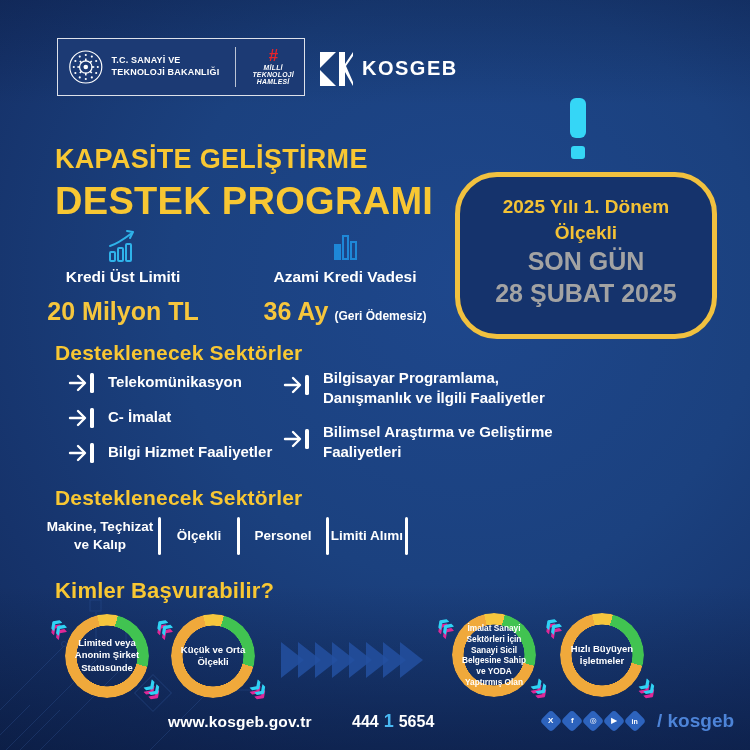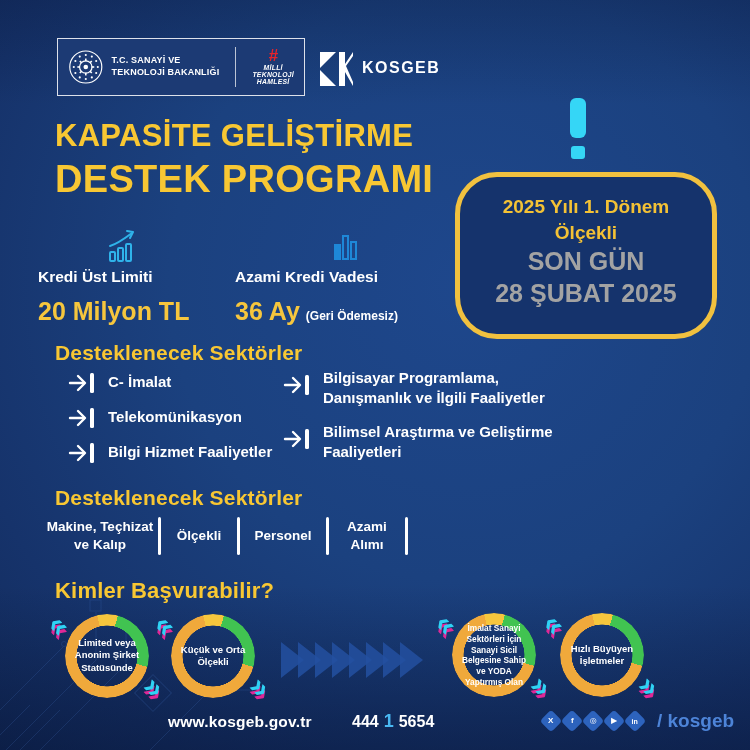--- a/index.html
+++ b/index.html
@@ -22,42 +22,42 @@
     border:1.5px solid rgba(255,255,255,.85);background:#1c3a74;
     display:flex;align-items:center;padding:0 10px;gap:8px;
   }
   .ministry-text{font-size:9px;font-weight:700;line-height:1.3;letter-spacing:.2px;white-space:nowrap;}
   .gov-divider{width:1px;height:40px;background:rgba(255,255,255,.7);margin:0 8px;flex:none;}
   .mth{text-align:center;font-style:italic;line-height:1.05;flex:none;}
   .mth-hash{color:#e8232a;font-size:17px;font-weight:900;line-height:.85;}
   .mth-line{font-size:6.8px;font-weight:800;letter-spacing:.3px;}
   .kosgeb-logo{left:318px;top:50px;display:flex;align-items:center;gap:8px;}
   .kosgeb-k{display:flex;align-items:center;}
-  .kosgeb-text{font-size:16px;font-weight:800;letter-spacing:1.5px;}
+  .kosgeb-text{font-size:20px;font-weight:800;letter-spacing:1.5px;}
 
   
   .title{left:55px;top:114px;color:#f8c733;font-weight:800;letter-spacing:.3px;}
-  .title-l1{font-size:31px;line-height:1.4;}
+  .title-l1{font-size:27px;line-height:1.4;margin-top:27px;}
   .title-l2{font-size:38px;line-height:1.2;}
 
   
   .excl-bar{left:570px;top:98px;width:16px;height:40px;background:#35d6f6;border-radius:6px;}
   .excl-dot{left:571px;top:146px;width:14px;height:13px;background:#35d6f6;border-radius:3px;}
 
   
   .badge{
     left:455px;top:172px;width:262px;height:167px;box-sizing:border-box;
     border:5px solid #f1c13f;border-radius:42px;background:#15336c;
     text-align:center;padding-top:17px;
   }
   .badge-y{color:#f4c235;font-size:19px;font-weight:800;line-height:1.38;}
   .badge-c{color:#a3a3a3;font-size:25px;font-weight:800;line-height:1.26;}
 
   
-  .stat{top:228px;text-align:left;}
+  .stat{top:228px;text-align:center;}
   .stat1{left:38px;width:170px;}
   .stat2{left:235px;width:220px;}
   .stat-label{font-size:15.5px;font-weight:700;margin-top:6px;}
   .stat-value{color:#f6c63d;font-size:25px;font-weight:800;margin-top:11px;}
   .stat-note{color:#fff;font-size:12px;font-weight:600;margin-left:6px;}
 
   
   .sec-heading{color:#f8c733;font-size:21px;font-weight:800;letter-spacing:.2px;}
 
   
@@ -229,31 +229,31 @@
 
   <div class="abs list-col col-left">
     <div class="list-item">
       <svg class="li-icon" width="30" height="22" viewBox="0 0 30 22">
         <g stroke="#fff" stroke-width="2.4" fill="none" stroke-linecap="round" stroke-linejoin="round">
           <line x1="2" y1="11" x2="16" y2="11"></line>
             <path d="M10,4 L17,11 L10,18"></path>
         </g>
         <rect x="22" y="1" width="4" height="20" rx="1.5" fill="#fff"></rect>
       </svg>
+      <span class="li-text">Telekomünikasyon</span>
+    </div>
+    <div class="list-item">
+      <svg class="li-icon" width="30" height="22" viewBox="0 0 30 22">
+        <g stroke="#fff" stroke-width="2.4" fill="none" stroke-linecap="round" stroke-linejoin="round">
+          <line x1="2" y1="11" x2="16" y2="11"></line>
+            <path d="M10,4 L17,11 L10,18"></path>
+        </g>
+        <rect x="22" y="1" width="4" height="20" rx="1.5" fill="#fff"></rect>
+      </svg>
       <span class="li-text">C- İmalat</span>
-    </div>
-    <div class="list-item">
-      <svg class="li-icon" width="30" height="22" viewBox="0 0 30 22">
-        <g stroke="#fff" stroke-width="2.4" fill="none" stroke-linecap="round" stroke-linejoin="round">
-          <line x1="2" y1="11" x2="16" y2="11"></line>
-            <path d="M10,4 L17,11 L10,18"></path>
-        </g>
-        <rect x="22" y="1" width="4" height="20" rx="1.5" fill="#fff"></rect>
-      </svg>
-      <span class="li-text">Telekomünikasyon</span>
     </div>
     <div class="list-item">
       <svg class="li-icon" width="30" height="22" viewBox="0 0 30 22">
         <g stroke="#fff" stroke-width="2.4" fill="none" stroke-linecap="round" stroke-linejoin="round">
           <line x1="2" y1="11" x2="16" y2="11"></line>
             <path d="M10,4 L17,11 L10,18"></path>
         </g>
         <rect x="22" y="1" width="4" height="20" rx="1.5" fill="#fff"></rect>
       </svg>
       <span class="li-text">Bilgi Hizmet Faaliyetler</span>
@@ -285,21 +285,21 @@
 
   <div class="abs sec-heading" style="left:55px;top:486px;">Desteklenecek Sektörler</div>
 
   <div class="abs exp-row">
     <div class="exp-item w1">Makine, Teçhizat ve Kalıp</div>
     <div class="exp-sep"></div>
     <div class="exp-item w2">Ölçekli</div>
     <div class="exp-sep"></div>
     <div class="exp-item w3">Personel</div>
     <div class="exp-sep"></div>
-    <div class="exp-item w4">Azami Alımı</div>
+    <div class="exp-item w4">Limiti Alımı</div>
     <div class="exp-sep"></div>
   </div>
 
   <div class="abs sec-heading" style="left:55px;top:578px;font-size:22px;">Kimler Başvurabilir?</div>
 
   <div class="abs circle-wrap c1">
     <div class="circle"></div>
     <span class="chev chev-tl">«</span>
     <span class="chev chev-br">»</span>
     <div class="circle-text">Limited veya Anonim Şirket Statüsünde</div>

